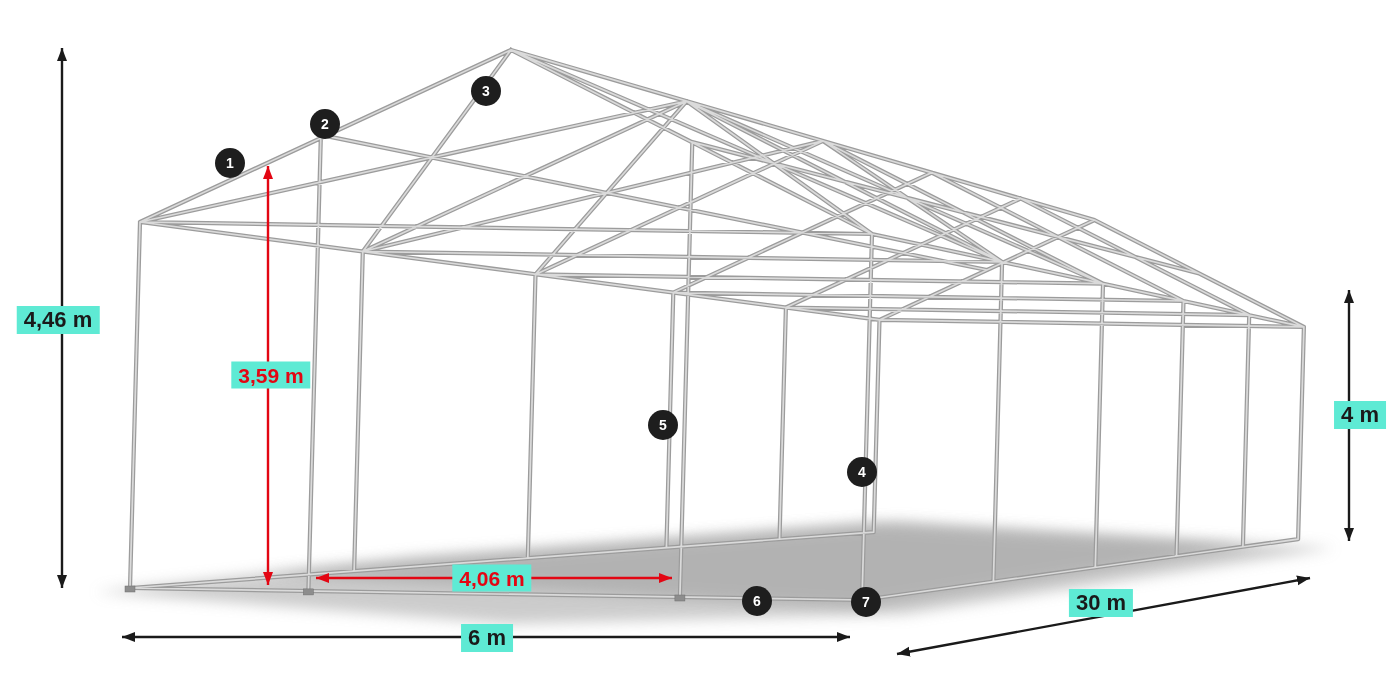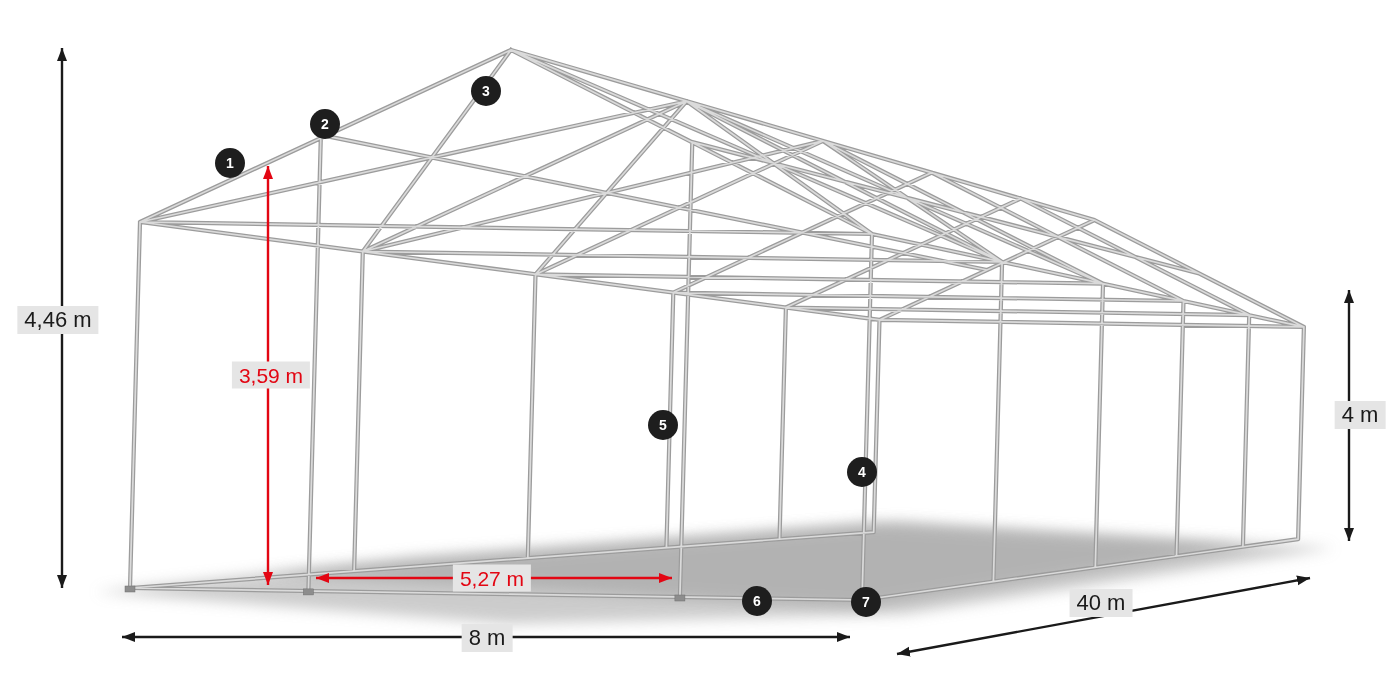--- a/index.html
+++ b/index.html
@@ -15,22 +15,22 @@
   .tube-outer{stroke:#9c9c9c;stroke-width:4.2;fill:none;stroke-linecap:round;}
   .tube-inner{stroke:#dadada;stroke-width:1.7;fill:none;stroke-linecap:round;}
   .base-plate{fill:#8d8d8d;stroke:#6f6f6f;stroke-width:0.5;}
   
   .dimline{fill:none;stroke-width:2.4;}
   .dimline.black{stroke:#1a1a1a;marker-start:url(#arrow-black);marker-end:url(#arrow-black);}
   .dimline.red{stroke:#e30613;marker-start:url(#arrow-red);marker-end:url(#arrow-red);}
   
   .dim-label{
     position:absolute;transform:translate(-50%,-50%);
-    background:#e5e5e5;color:#1a1a1a;
-    font-weight:normal;font-size:22px;line-height:1;
+    background:#5eead4;color:#1a1a1a;
+    font-weight:bold;font-size:22px;line-height:1;
     padding:3px 7px;white-space:nowrap;
   }
   .dim-label.red{color:#e30613;font-size:21px;}
   
   .badge{
     position:absolute;transform:translate(-50%,-50%);
     width:30px;height:30px;border-radius:50%;
     background:#1e1e1e;color:#ffffff;
     display:flex;align-items:center;justify-content:center;
     font-weight:bold;font-size:14px;
@@ -72,23 +72,23 @@
       <line class="dimline black" x1="122" y1="637" x2="850" y2="637"></line>
       <line class="dimline black" x1="897" y1="654" x2="1310" y2="578"></line>
       <line class="dimline black" x1="1349" y1="290" x2="1349" y2="541"></line>
       <line class="dimline red" x1="268" y1="166" x2="268" y2="585"></line>
       <line class="dimline red" x1="316" y1="578" x2="672" y2="578"></line>
     </g>
   </svg>
 
   <div class="dim-label" style="left:58px;top:320px">4,46 m</div>
   <div class="dim-label red" style="left:271px;top:375px">3,59 m</div>
-  <div class="dim-label red" style="left:492px;top:578px">5,27 m</div>
-  <div class="dim-label" style="left:487px;top:638px">8 m</div>
-  <div class="dim-label" style="left:1101px;top:603px">40 m</div>
+  <div class="dim-label red" style="left:492px;top:578px">4,06 m</div>
+  <div class="dim-label" style="left:487px;top:638px">6 m</div>
+  <div class="dim-label" style="left:1101px;top:603px">30 m</div>
   <div class="dim-label" style="left:1360px;top:415px">4 m</div>
 
   <div class="badge" style="left:230px;top:163px">1</div>
   <div class="badge" style="left:325px;top:124px">2</div>
   <div class="badge" style="left:486px;top:91px">3</div>
   <div class="badge" style="left:862px;top:472px">4</div>
   <div class="badge" style="left:663px;top:425px">5</div>
   <div class="badge" style="left:757px;top:601px">6</div>
   <div class="badge" style="left:866px;top:602px">7</div>
 

